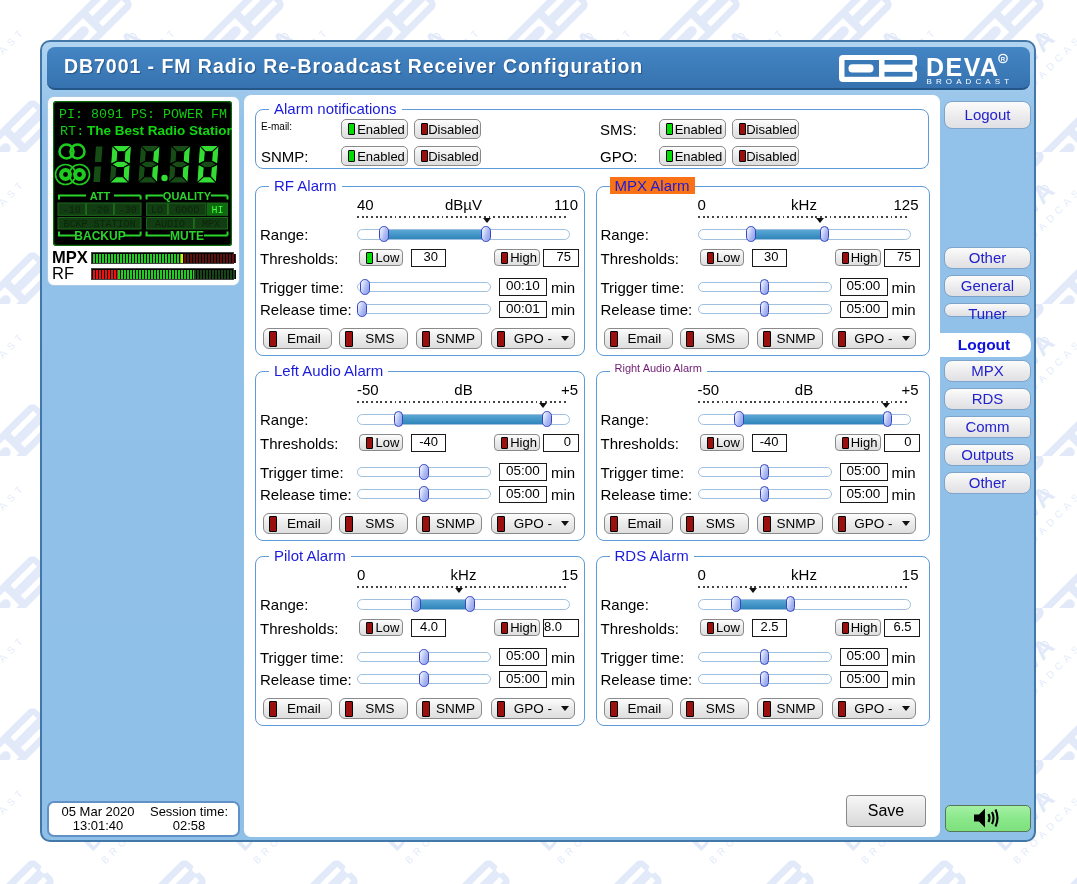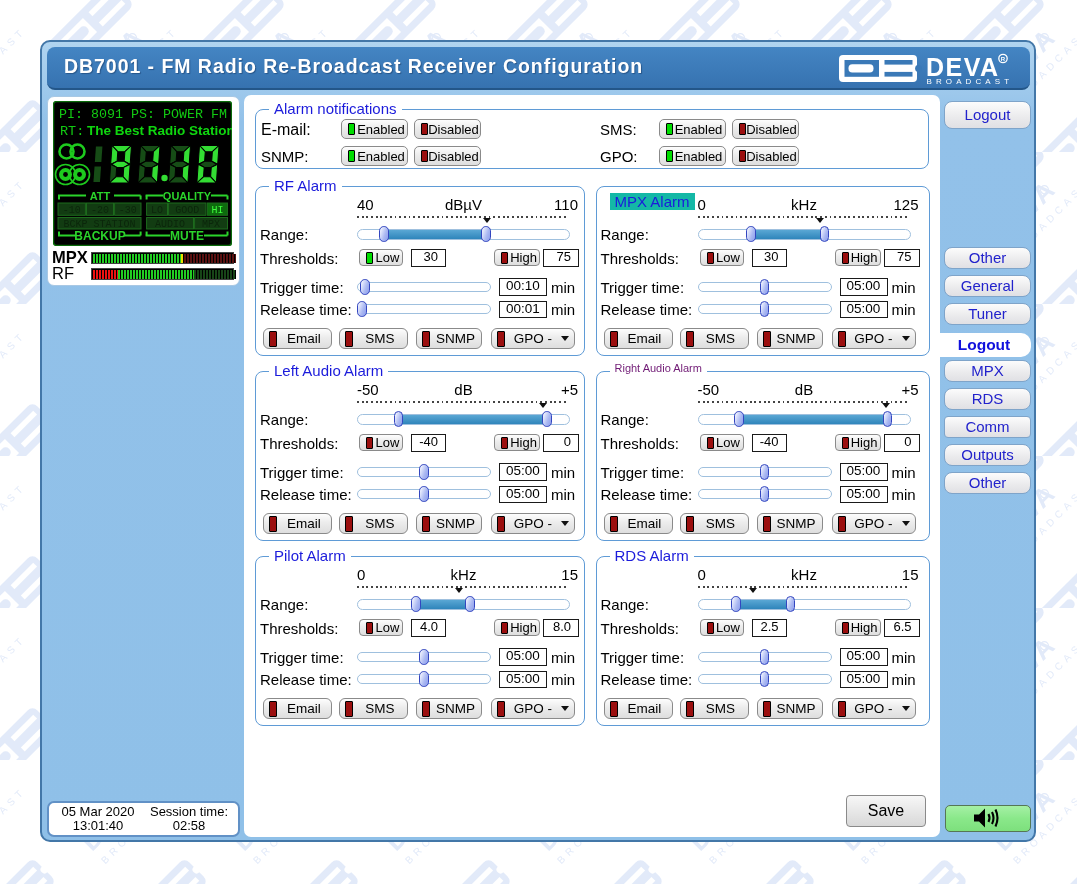--- a/index.html
+++ b/index.html
@@ -148,21 +148,21 @@
     </div>
   </div>
 <div style="position:absolute;left:47px;top:801px;width:193px;height:35.5px;background:#fff;border:2px solid #6191c6;border-radius:7px;box-sizing:border-box"></div>
 <div style="position:absolute;left:48px;top:803.5px;width:100px;text-align:center;font-size:13px">05 Mar 2020</div>
 <div style="position:absolute;left:146px;top:803.5px;width:86px;text-align:center;font-size:13px">Session time:</div>
 <div style="position:absolute;left:48px;top:818px;width:100px;text-align:center;font-size:13px">13:01:40</div>
 <div style="position:absolute;left:146px;top:818px;width:86px;text-align:center;font-size:13px">02:58</div>
 <div style="position:absolute;left:244px;top:95px;width:696px;height:742px;background:#fff;border-radius:7px"></div>
 <div style="position:absolute;left:255px;top:109px;width:674px;height:60px;border:1px solid #5f9bd6;border-radius:8px;box-sizing:border-box"></div>
 <div style="position:absolute;left:269px;top:100px;background:#fff;padding:0 5px;font-size:15px;color:#1b1bdb">Alarm notifications</div>
-<div style="position:absolute;left:261px;top:121px;font-size:16px">E-mail:</div>
+<div style="position:absolute;left:261px;top:121px;font-size:10px">E-mail:</div>
 <div style="position:absolute;left:261px;top:148px;font-size:15px">SNMP:</div>
 <div style="position:absolute;left:600px;top:121px;font-size:15px">SMS:</div>
 <div style="position:absolute;left:600px;top:148px;font-size:15px">GPO:</div>
 <div style="position:absolute;left:341px;top:119px;width:67px;height:20px;background:linear-gradient(#fdfdfd,#ececec 45%,#dedede);border:1px solid #8a8a8a;border-radius:5px;font-size:13px;color:#000;box-sizing:border-box;display:flex;align-items:center">
     <span style="flex:none;margin-left:6px;width:5px;height:10px;background:#00dd00;border:1px solid #000;border-radius:1px"></span>
     <span style="flex:1;text-align:center">Enabled</span>
   </div>
 <div style="position:absolute;left:413.5px;top:119px;width:67px;height:20px;background:linear-gradient(#fdfdfd,#ececec 45%,#dedede);border:1px solid #8a8a8a;border-radius:5px;font-size:13px;color:#000;box-sizing:border-box;display:flex;align-items:center">
     <span style="flex:none;margin-left:6px;width:5px;height:10px;background:#9b0f0f;border:1px solid #000;border-radius:1px"></span>
     <span style="flex:1;text-align:center">Disabled</span>
@@ -235,21 +235,21 @@
 <div style="position:absolute;left:416px;top:328px;width:66px;height:21px;background:linear-gradient(#fdfdfd,#ececec 45%,#dedede);border:1px solid #8a8a8a;border-radius:6px;font-size:13.5px;color:#000;box-sizing:border-box;display:flex;align-items:center">
     <span style="flex:none;margin-left:5px;width:6px;height:14px;background:#9b0f0f;border:1px solid #000;border-radius:1px"></span>
     <span style="flex:1;text-align:center">SNMP</span>
   </div>
 <div style="position:absolute;left:491px;top:328px;width:84px;height:21px;background:linear-gradient(#fdfdfd,#ececec 45%,#dedede);border:1px solid #8a8a8a;border-radius:6px;font-size:13.5px;color:#000;box-sizing:border-box;display:flex;align-items:center">
     <span style="flex:none;margin-left:5px;width:6px;height:14px;background:#9b0f0f;border:1px solid #000;border-radius:1px"></span>
     <span style="flex:1;text-align:center">GPO -</span>
     <span style="flex:none;margin-right:5px;width:0;height:0;border-left:4.5px solid transparent;border-right:4.5px solid transparent;border-top:5px solid #111"></span>
   </div>
 <div style="position:absolute;left:595.5px;top:186px;width:334px;height:170px;border:1px solid #5f9bd6;border-radius:8px;box-sizing:border-box"></div>
-<div style="position:absolute;left:609.5px;top:193px;background:#14b8a6;padding:0 5px;font-size:15px;color:#1b1bdb">MPX Alarm</div>
+<div style="position:absolute;left:609.5px;top:177px;background:#f97316;padding:0 5px;font-size:15px;color:#1b1bdb">MPX Alarm</div>
 <div style="position:absolute;left:697.5px;top:196px;font-size:15px">0</div>
 <div style="position:absolute;left:697.5px;top:196px;width:213px;text-align:center;font-size:15px">kHz</div>
 <div style="position:absolute;left:697.5px;top:196px;width:221px;text-align:right;font-size:15px">125</div>
 <div style="position:absolute;left:697.5px;top:216px;width:210px;height:2px;background:repeating-linear-gradient(90deg,#444 0 1.8px,rgba(0,0,0,0) 1.8px 4.7px)"></div>
 <div style="position:absolute;left:816.0px;top:217.5px;width:0;height:0;border-left:4px solid transparent;border-right:4px solid transparent;border-top:5.5px solid #111"></div>
 <div style="position:absolute;left:600.5px;top:226px;font-size:15px">Range:</div>
 <div style="position:absolute;left:697.5px;top:228.5px;width:213px;height:11px;background:#fff;border:1px solid #9fc0de;border-radius:5.5px;box-sizing:border-box"></div>
 <div style="position:absolute;left:751.0px;top:229.5px;width:73.4px;height:9px;background:linear-gradient(#5aa7d4,#2f85bb)"></div>
 <div style="position:absolute;left:746.2px;top:226.0px;width:9.5px;height:16px;background:linear-gradient(110deg,#e8ecfd 15%,#aab8f2 60%,#8c9dec);border:1.5px solid #3346c0;border-radius:4.8px;box-sizing:border-box"></div>
 <div style="position:absolute;left:819.6px;top:226.0px;width:9.5px;height:16px;background:linear-gradient(110deg,#e8ecfd 15%,#aab8f2 60%,#8c9dec);border:1.5px solid #3346c0;border-radius:4.8px;box-sizing:border-box"></div>
@@ -406,21 +406,21 @@
 <div style="position:absolute;left:260px;top:619.5px;font-size:15px">Thresholds:</div>
 <div style="position:absolute;left:359px;top:619px;width:44px;height:17px;background:linear-gradient(#fdfdfd,#ececec 45%,#dedede);border:1px solid #8a8a8a;border-radius:4px;font-size:13px;color:#000;box-sizing:border-box;display:flex;align-items:center">
     <span style="flex:none;margin-left:6px;width:5px;height:10px;background:#9b0f0f;border:1px solid #000;border-radius:1px"></span>
     <span style="flex:1;text-align:center">Low</span>
   </div>
 <div style="position:absolute;left:411px;top:619px;width:35px;height:17.5px;background:#fff;border:1.5px solid #1a1a1a;box-sizing:border-box;font-size:13px;text-align:right;padding-right:7px;line-height:14.5px">4.0</div>
 <div style="position:absolute;left:494px;top:619px;width:46px;height:17px;background:linear-gradient(#fdfdfd,#ececec 45%,#dedede);border:1px solid #8a8a8a;border-radius:4px;font-size:13px;color:#000;box-sizing:border-box;display:flex;align-items:center">
     <span style="flex:none;margin-left:6px;width:5px;height:10px;background:#9b0f0f;border:1px solid #000;border-radius:1px"></span>
     <span style="flex:1;text-align:center">High</span>
   </div>
-<div style="position:absolute;left:543px;top:619px;width:36px;height:17.5px;background:#fff;border:1.5px solid #1a1a1a;box-sizing:border-box;font-size:13px;text-align:right;padding-right:7px;line-height:14.5px">8.0</div>
+<div style="position:absolute;left:543px;top:619px;width:36px;height:17.5px;background:#fff;border:1.5px solid #1a1a1a;box-sizing:border-box;font-size:13px;text-align:left;padding-right:7px;line-height:14.5px">8.0</div>
 <div style="position:absolute;left:260px;top:648.5px;font-size:15px">Trigger time:</div>
 <div style="position:absolute;left:357px;top:651.5px;width:134px;height:10px;background:#fff;border:1px solid #9fc0de;border-radius:5.0px;box-sizing:border-box"></div>
 <div style="position:absolute;left:419.2px;top:648.5px;width:9.5px;height:16px;background:linear-gradient(110deg,#e8ecfd 15%,#aab8f2 60%,#8c9dec);border:1.5px solid #3346c0;border-radius:4.8px;box-sizing:border-box"></div>
 <div style="position:absolute;left:499px;top:648px;width:48px;height:17.5px;background:#fff;border:1.5px solid #1a1a1a;box-sizing:border-box;font-size:13.5px;text-align:center;line-height:14.5px">05:00</div>
 <div style="position:absolute;left:551px;top:648.5px;font-size:15px">min</div>
 <div style="position:absolute;left:260px;top:671px;font-size:15px">Release time:</div>
 <div style="position:absolute;left:357px;top:674px;width:134px;height:10px;background:#fff;border:1px solid #9fc0de;border-radius:5.0px;box-sizing:border-box"></div>
 <div style="position:absolute;left:419.2px;top:671.0px;width:9.5px;height:16px;background:linear-gradient(110deg,#e8ecfd 15%,#aab8f2 60%,#8c9dec);border:1.5px solid #3346c0;border-radius:4.8px;box-sizing:border-box"></div>
 <div style="position:absolute;left:499px;top:670.5px;width:48px;height:17.5px;background:#fff;border:1.5px solid #1a1a1a;box-sizing:border-box;font-size:13.5px;text-align:center;line-height:14.5px">05:00</div>
 <div style="position:absolute;left:551px;top:671px;font-size:15px">min</div>
@@ -488,21 +488,21 @@
   </div>
 <div style="position:absolute;left:831.5px;top:698px;width:84px;height:21px;background:linear-gradient(#fdfdfd,#ececec 45%,#dedede);border:1px solid #8a8a8a;border-radius:6px;font-size:13.5px;color:#000;box-sizing:border-box;display:flex;align-items:center">
     <span style="flex:none;margin-left:5px;width:6px;height:14px;background:#9b0f0f;border:1px solid #000;border-radius:1px"></span>
     <span style="flex:1;text-align:center">GPO -</span>
     <span style="flex:none;margin-right:5px;width:0;height:0;border-left:4.5px solid transparent;border-right:4.5px solid transparent;border-top:5px solid #111"></span>
   </div>
 <div style="position:absolute;left:846px;top:795px;width:80px;height:32px;background:linear-gradient(#f7f7f7,#e9e9e9 45%,#d8d8d8);border:1px solid #8a8a8a;border-radius:4px;font-size:16px;text-align:center;line-height:30px;box-sizing:border-box">Save</div>
 <div style="position:absolute;left:944px;top:101px;width:87px;height:28px;background:linear-gradient(#fcfcfc,#eaeaec 60%,#e0e0e4);border:1px solid #7fa4c9;border-radius:8px;font-size:15px;color:#2222cc;text-align:center;line-height:26px;box-sizing:border-box">Logout</div>
 <div style="position:absolute;left:944px;top:247px;width:87px;height:22px;background:linear-gradient(#fcfcfc,#eaeaec 60%,#e0e0e4);border:1px solid #7fa4c9;border-radius:8px;font-size:15px;color:#2222cc;text-align:center;line-height:20px;box-sizing:border-box">Other</div>
 <div style="position:absolute;left:944px;top:275px;width:87px;height:22px;background:linear-gradient(#fcfcfc,#eaeaec 60%,#e0e0e4);border:1px solid #7fa4c9;border-radius:8px;font-size:15px;color:#2222cc;text-align:center;line-height:20px;box-sizing:border-box">General</div>
-<div style="position:absolute;left:944px;top:303px;width:87px;height:22px;background:linear-gradient(#fcfcfc,#eaeaec 60%,#e0e0e4);border:1px solid #7fa4c9;border-radius:8px;font-size:15px;color:#2222cc;text-align:center;line-height:20px;box-sizing:border-box">Tuner</div>
+<div style="position:absolute;left:944px;top:303px;width:87px;height:14px;background:linear-gradient(#fcfcfc,#eaeaec 60%,#e0e0e4);border:1px solid #7fa4c9;border-radius:8px;font-size:15px;color:#2222cc;text-align:center;line-height:20px;box-sizing:border-box">Tuner</div>
 <div style="position:absolute;left:937px;top:332.5px;width:94px;height:24px;background:#fff;border-radius:0 10px 10px 0;font-size:15.5px;font-weight:bold;color:#1111dd;text-align:center;line-height:24px">Logout</div>
 <div style="position:absolute;left:944px;top:360px;width:87px;height:22px;background:linear-gradient(#fcfcfc,#eaeaec 60%,#e0e0e4);border:1px solid #7fa4c9;border-radius:8px;font-size:15px;color:#2222cc;text-align:center;line-height:20px;box-sizing:border-box">MPX</div>
 <div style="position:absolute;left:944px;top:388px;width:87px;height:22px;background:linear-gradient(#fcfcfc,#eaeaec 60%,#e0e0e4);border:1px solid #7fa4c9;border-radius:8px;font-size:15px;color:#2222cc;text-align:center;line-height:20px;box-sizing:border-box">RDS</div>
 <div style="position:absolute;left:944px;top:416px;width:87px;height:22px;background:linear-gradient(#fcfcfc,#eaeaec 60%,#e0e0e4);border:1px solid #7fa4c9;border-radius:4px;font-size:15px;color:#2222cc;text-align:center;line-height:20px;box-sizing:border-box">Comm</div>
 <div style="position:absolute;left:944px;top:444px;width:87px;height:22px;background:linear-gradient(#fcfcfc,#eaeaec 60%,#e0e0e4);border:1px solid #7fa4c9;border-radius:8px;font-size:15px;color:#2222cc;text-align:center;line-height:20px;box-sizing:border-box">Outputs</div>
 <div style="position:absolute;left:944px;top:472px;width:87px;height:22px;background:linear-gradient(#fcfcfc,#eaeaec 60%,#e0e0e4);border:1px solid #7fa4c9;border-radius:8px;font-size:15px;color:#2222cc;text-align:center;line-height:20px;box-sizing:border-box">Other</div>
 <div style="position:absolute;left:945px;top:805px;width:86px;height:27px;background:linear-gradient(#a5f0a5,#8ae88a 50%,#7de07d);border:1.5px solid #557755;border-radius:5px;box-sizing:border-box"><svg width="83" height="24" viewBox="0 0 83 24">
       <polygon points="28,8.5 33,8.5 39,2.5 39,21.5 33,15.5 28,15.5" fill="#000"></polygon>
       <path d="M42.5,8 Q44.5,12 42.5,16" fill="none" stroke="#000" stroke-width="2.1"></path>
       <path d="M46,6 Q49,12 46,18" fill="none" stroke="#000" stroke-width="2.1"></path>

